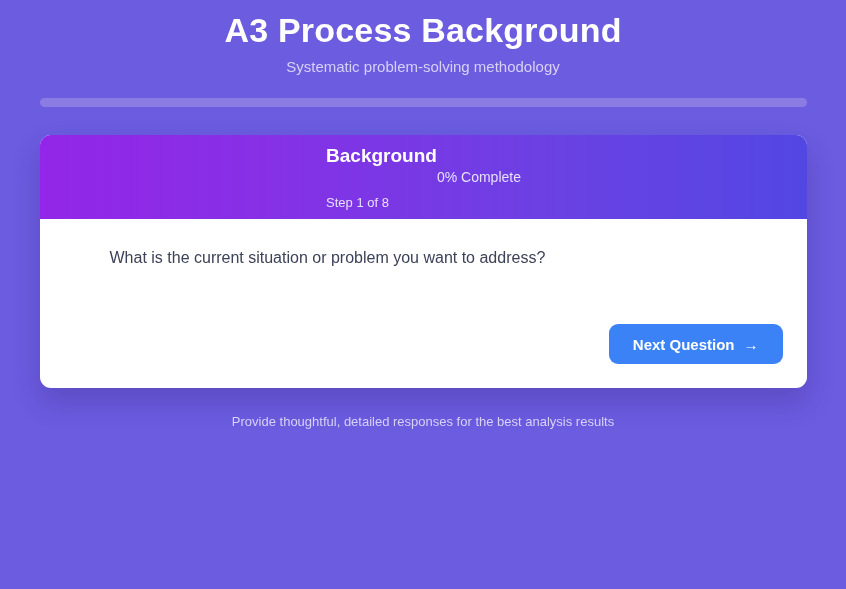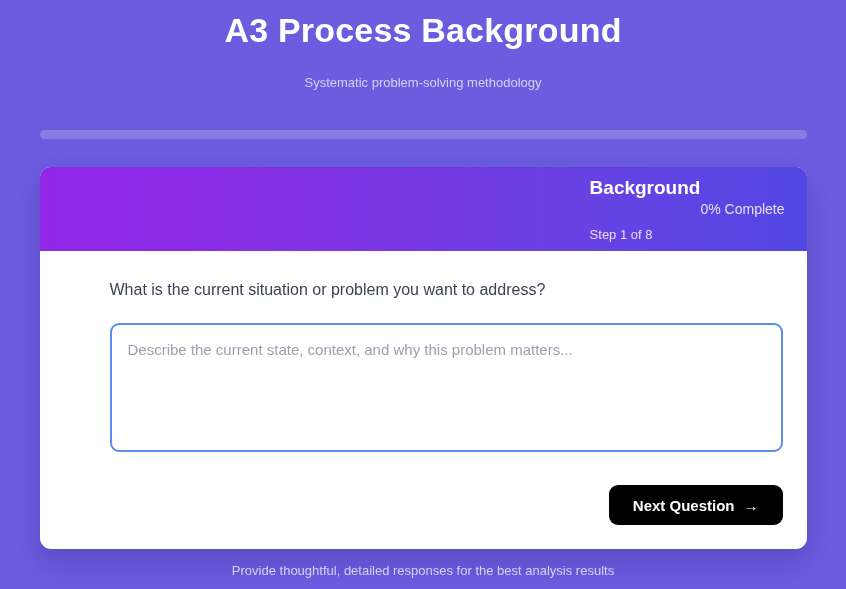--- a/index.html
+++ b/index.html
@@ -32,23 +32,23 @@
   }
   .app-title {
     margin: 0;
     font-size: 34px;
     font-weight: bold;
     color: #ffffff;
     letter-spacing: 0.2px;
     line-height: 42px;
   }
   .app-subtitle {
-    margin: 16px;
+    margin: 0;
     padding-top: 7px;
-    font-size: 13px;
+    font-size: 15px;
     color: #d7d1f6;
     line-height: 18px;
   }
 
   
   .progress-wrap {
     width: 767px;
     margin-top: 22px;
     height: 9px;
     background: #8b7ce4;
@@ -71,21 +71,21 @@
     box-shadow: 0 14px 28px rgba(40, 20, 90, 0.22);
     overflow: hidden;
   }
   .card-header {
     height: 84px;
     box-sizing: border-box;
     padding: 0 22px 0 23px;
     background: linear-gradient(90deg, #9326e8 0%, #8730e6 28%, #6a41e3 68%, #5247e3 100%);
     display: flex;
     align-items: center;
-    justify-content: flex-end;
+    justify-content: center;
   }
   .card-header-left {
     display: flex;
     flex-direction: column;
     justify-content: center;
   }
   .card-step-title {
     font-size: 19px;
     font-weight: bold;
     color: #ffffff;
@@ -134,21 +134,21 @@
   .answer-box::placeholder {
     color: #9aa1ad;
   }
 
   .card-actions {
     display: flex;
     justify-content: flex-end;
     padding-top: 33px;
   }
   .next-button {
-    background: #000000;
+    background: #3b82f6;
     color: #ffffff;
     border: none;
     border-radius: 9px;
     font-family: "Liberation Sans", sans-serif;
     font-size: 15px;
     font-weight: bold;
     padding: 0 24px;
     height: 40px;
     display: inline-flex;
     align-items: center;
@@ -158,21 +158,21 @@
   }
   .next-button .arrow-icon {
     font-size: 15px;
     line-height: 1;
   }
 
   
   .page-footer {
     width: 100%;
     text-align: center;
-    padding-top: 14px;
+    padding-top: 26px;
     font-size: 13px;
     color: #d7d1f6;
     line-height: 16px;
   }
 </style>
 </head>
 <body>
 
 <div class="page">
 
@@ -191,21 +191,20 @@
       <div class="card-header-left">
         <div class="card-step-title">Background</div>
         <div class="card-step-sub">Step 1 of 8</div>
       </div>
       <div class="card-complete">0% Complete</div>
     </div>
 
     <div class="card-body">
       <p class="question-text">What is the current situation or problem you want to address?</p>
 
-      <textarea class="answer-box" autofocus="" placeholder="Describe the current state, context, and why this problem matters..." style=""></textarea>
 
       <div class="card-actions">
         <button class="next-button">
           <span>Next Question</span>
           <span class="arrow-icon">→</span>
         </button>
       </div>
     </div>
 
   </div>

